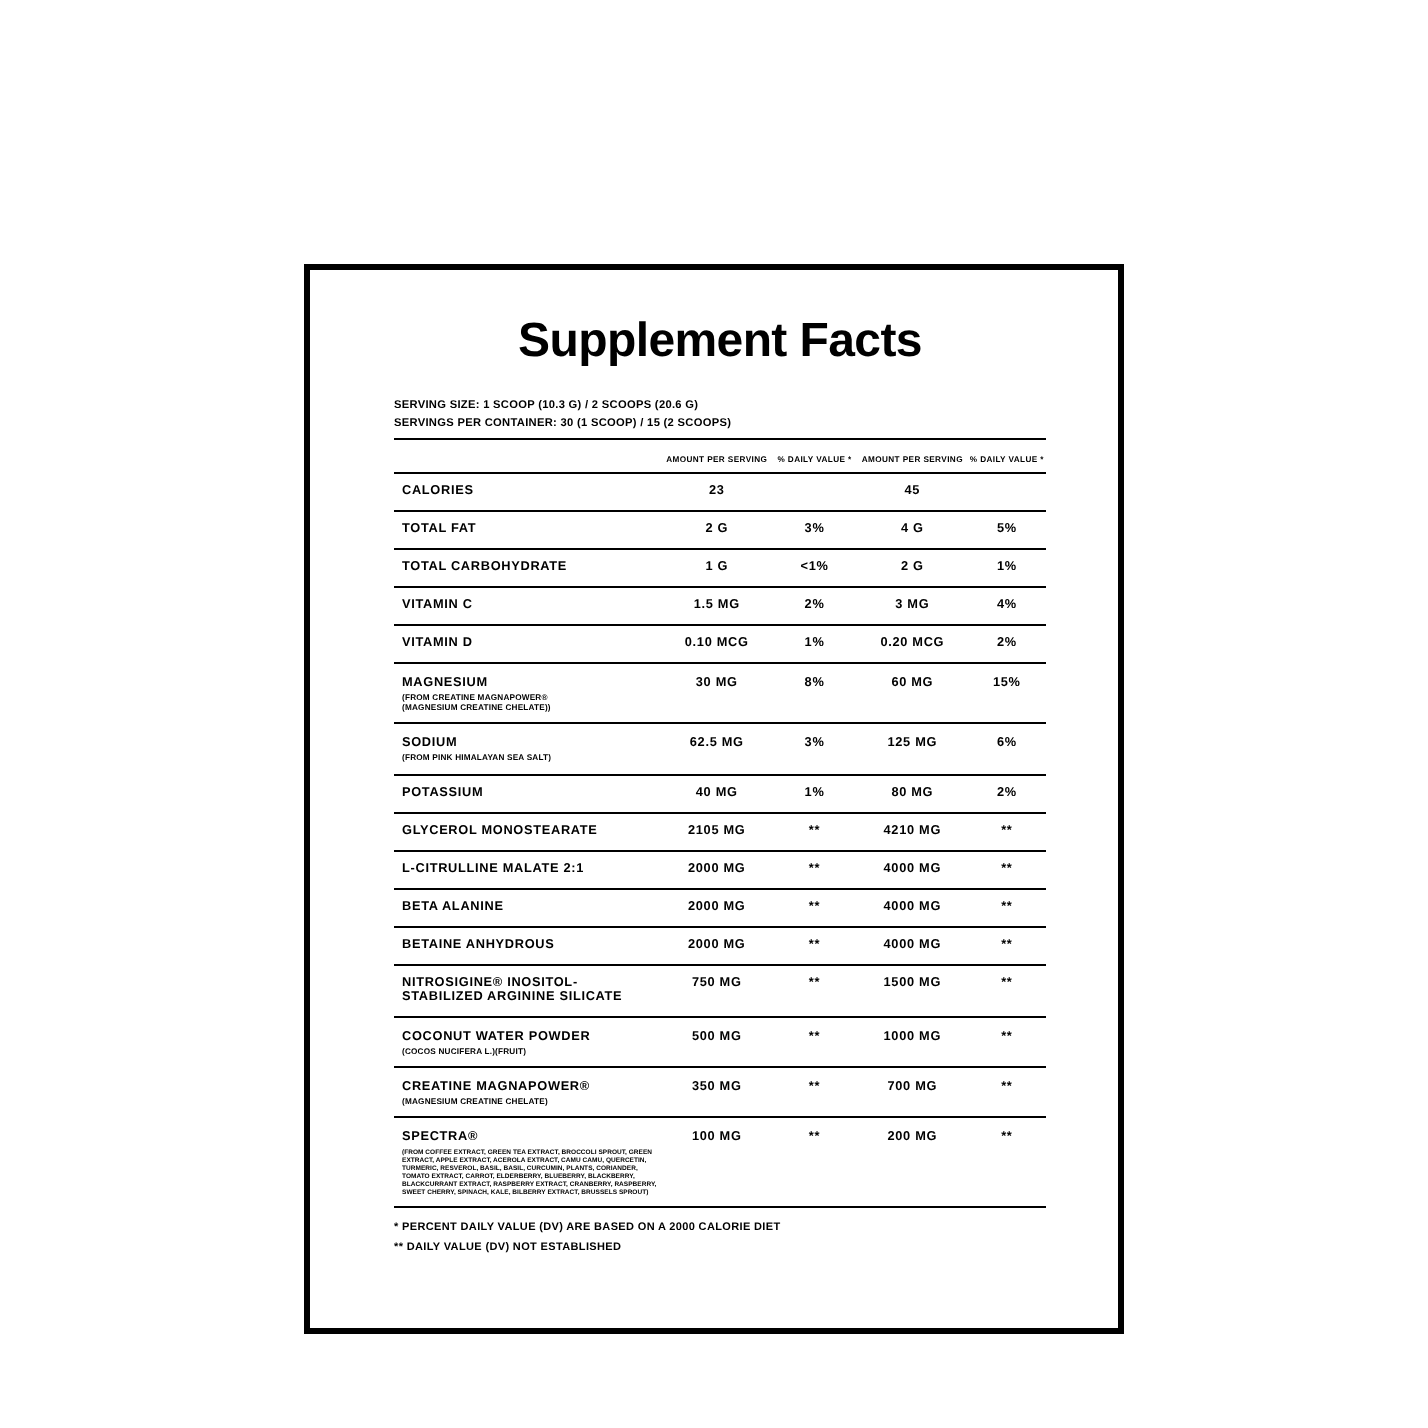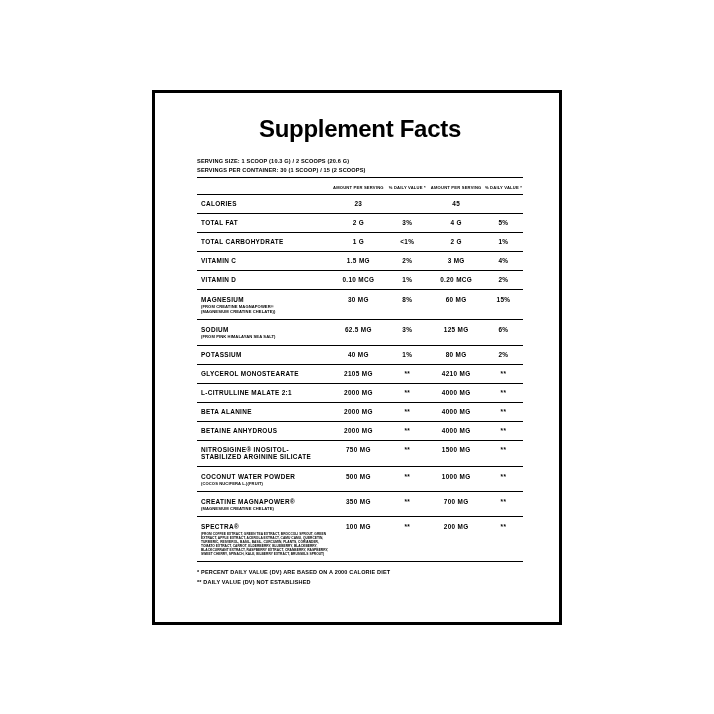--- a/index.html
+++ b/index.html
@@ -12,20 +12,21 @@
     height: 714px;
     font-family: "Liberation Sans", sans-serif;
     color: #000000;
     overflow: hidden;
   }
   .page {
     position: relative;
     width: 714px;
     height: 592px;
     background: #ffffff;
+    margin-top: 42px;
   }
   .panel {
     position: absolute;
     left: 152px;
     top: 90px;
     width: 410px;
     height: 535px;
     border: 3px solid #000000;
     background: #ffffff;
     box-sizing: border-box;

